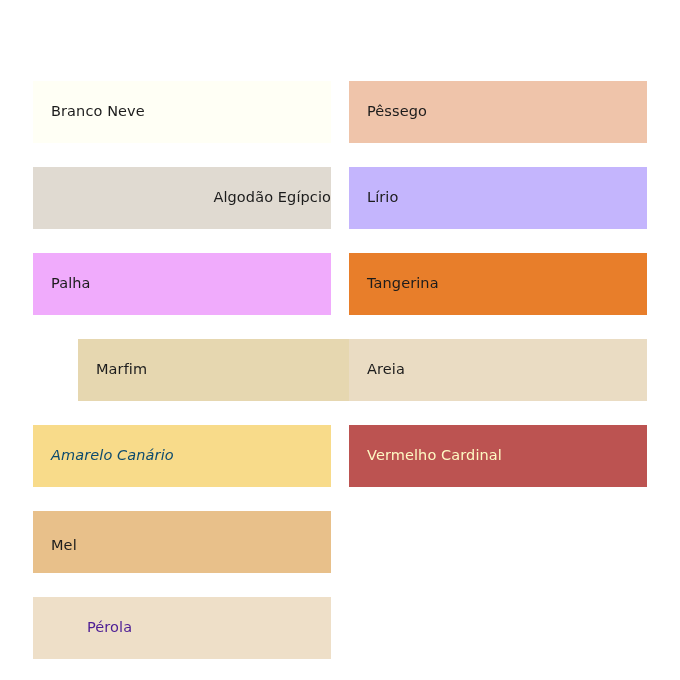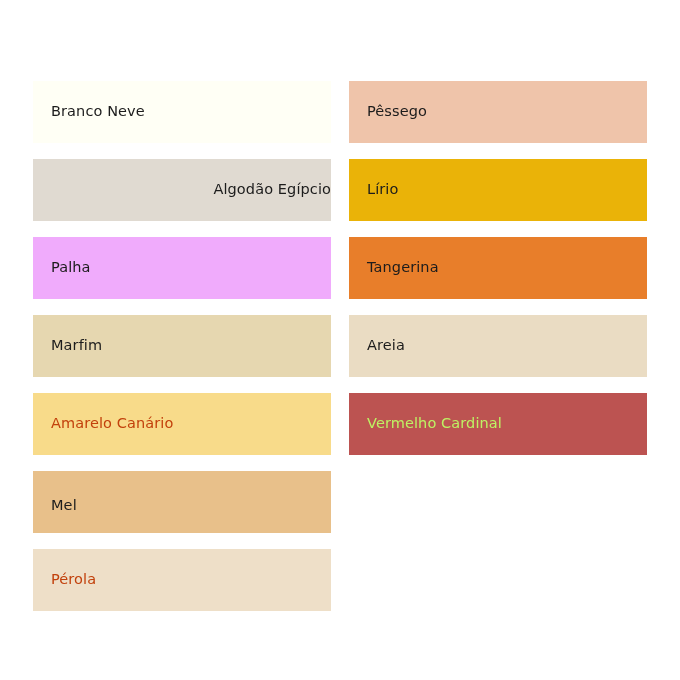--- a/index.html
+++ b/index.html
@@ -28,21 +28,21 @@
     width: 614px;
     display: flex;
     flex-direction: row;
     justify-content: space-between;
     gap: 18px;
   }
   .palette-column {
     width: 298px;
     display: flex;
     flex-direction: column;
-    gap: 16px;
+    gap: 24px;
   }
   .swatch {
     position: relative;
     height: 62px;
     width: 100%;
     display: flex;
     align-items: center;
     box-sizing: border-box;
     padding-left: 18px;
   }
@@ -65,46 +65,46 @@
     <div class="palette-column">
       <div class="swatch dark-text" style="background-color: rgb(255, 255, 245);">
         <span class="swatch-label" style="color: rgb(28, 28, 28);">Branco Neve</span>
       </div>
       <div class="swatch dark-text" style="background-color: rgb(224, 218, 209); justify-content: flex-end;">
         <span class="swatch-label" style="color: rgb(28, 28, 28);">Algodão Egípcio</span>
       </div>
       <div class="swatch dark-text" style="background-color: #f0abfc;">
         <span class="swatch-label" style="color: rgb(28, 28, 28);">Palha</span>
       </div>
-      <div class="swatch dark-text" style="background-color: rgb(230, 215, 176);">
+      <div class="swatch dark-text" style="background-color: rgb(230, 215, 176); margin-left: 45px;">
         <span class="swatch-label" style="color: rgb(28, 28, 28);">Marfim</span>
       </div>
       <div class="swatch dark-text" style="background-color: rgb(248, 219, 138);">
-        <span class="swatch-label" style="color: #c2410c;">Amarelo Canário</span>
+        <span class="swatch-label" style="color: #0c4a6e; font-style: italic;">Amarelo Canário</span>
       </div>
       <div class="swatch dark-text" style="background-color: rgb(232, 192, 138);">
         <span class="swatch-label" style="color: rgb(28, 28, 28); margin-top: 8px;">Mel</span>
       </div>
       <div class="swatch dark-text" style="background-color: rgb(238, 223, 200);">
-        <span class="swatch-label" style="color: #c2410c;">Pérola</span>
+        <span class="swatch-label" style="color: #4c1d95; margin-left: 36px;">Pérola</span>
       </div>
     </div>
 
     <div class="palette-column">
       <div class="swatch dark-text" style="background-color: rgb(239, 196, 170);">
         <span class="swatch-label" style="color: rgb(28, 28, 28);">Pêssego</span>
       </div>
-      <div class="swatch dark-text" style="background-color: #eab308;">
+      <div class="swatch dark-text" style="background-color: #c4b5fd;">
         <span class="swatch-label" style="color: rgb(28, 28, 28);">Lírio</span>
       </div>
       <div class="swatch dark-text" style="background-color: rgb(232, 126, 42);">
         <span class="swatch-label" style="color: rgb(28, 28, 28);">Tangerina</span>
       </div>
       <div class="swatch dark-text" style="background-color: rgb(234, 220, 195);">
         <span class="swatch-label" style="color: rgb(28, 28, 28);">Areia</span>
       </div>
       <div class="swatch light-text" style="background-color: rgb(188, 83, 81);">
-        <span class="swatch-label" style="color: #bef264;">Vermelho Cardinal</span>
+        <span class="swatch-label" style="color: #fef9c3;">Vermelho Cardinal</span>
       </div>
     </div>
 
   </div>
 </div>
 
 </body></html>

